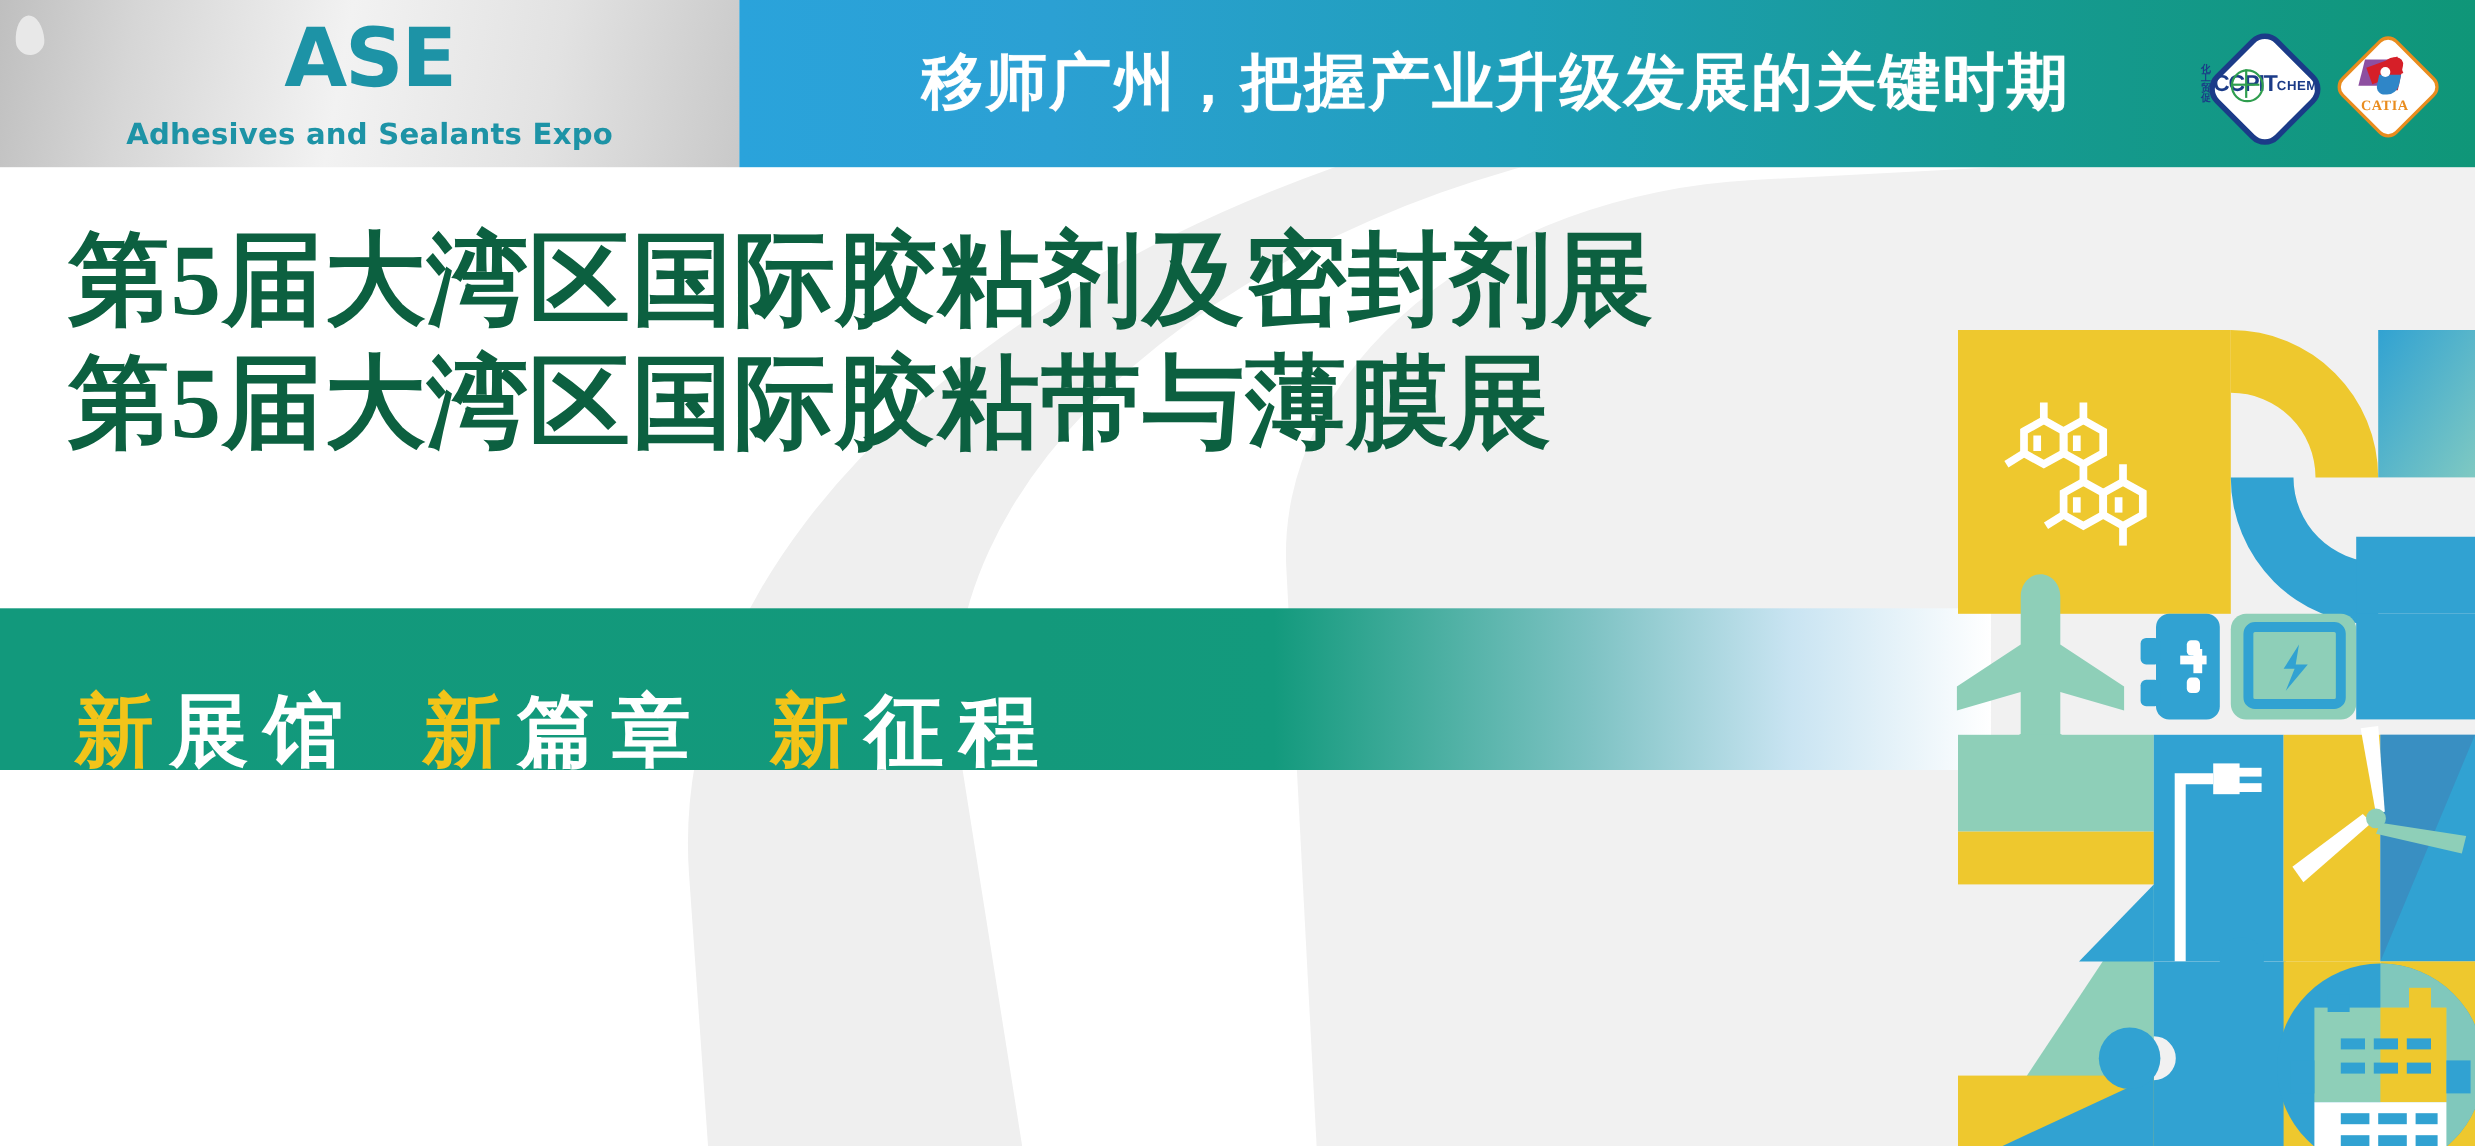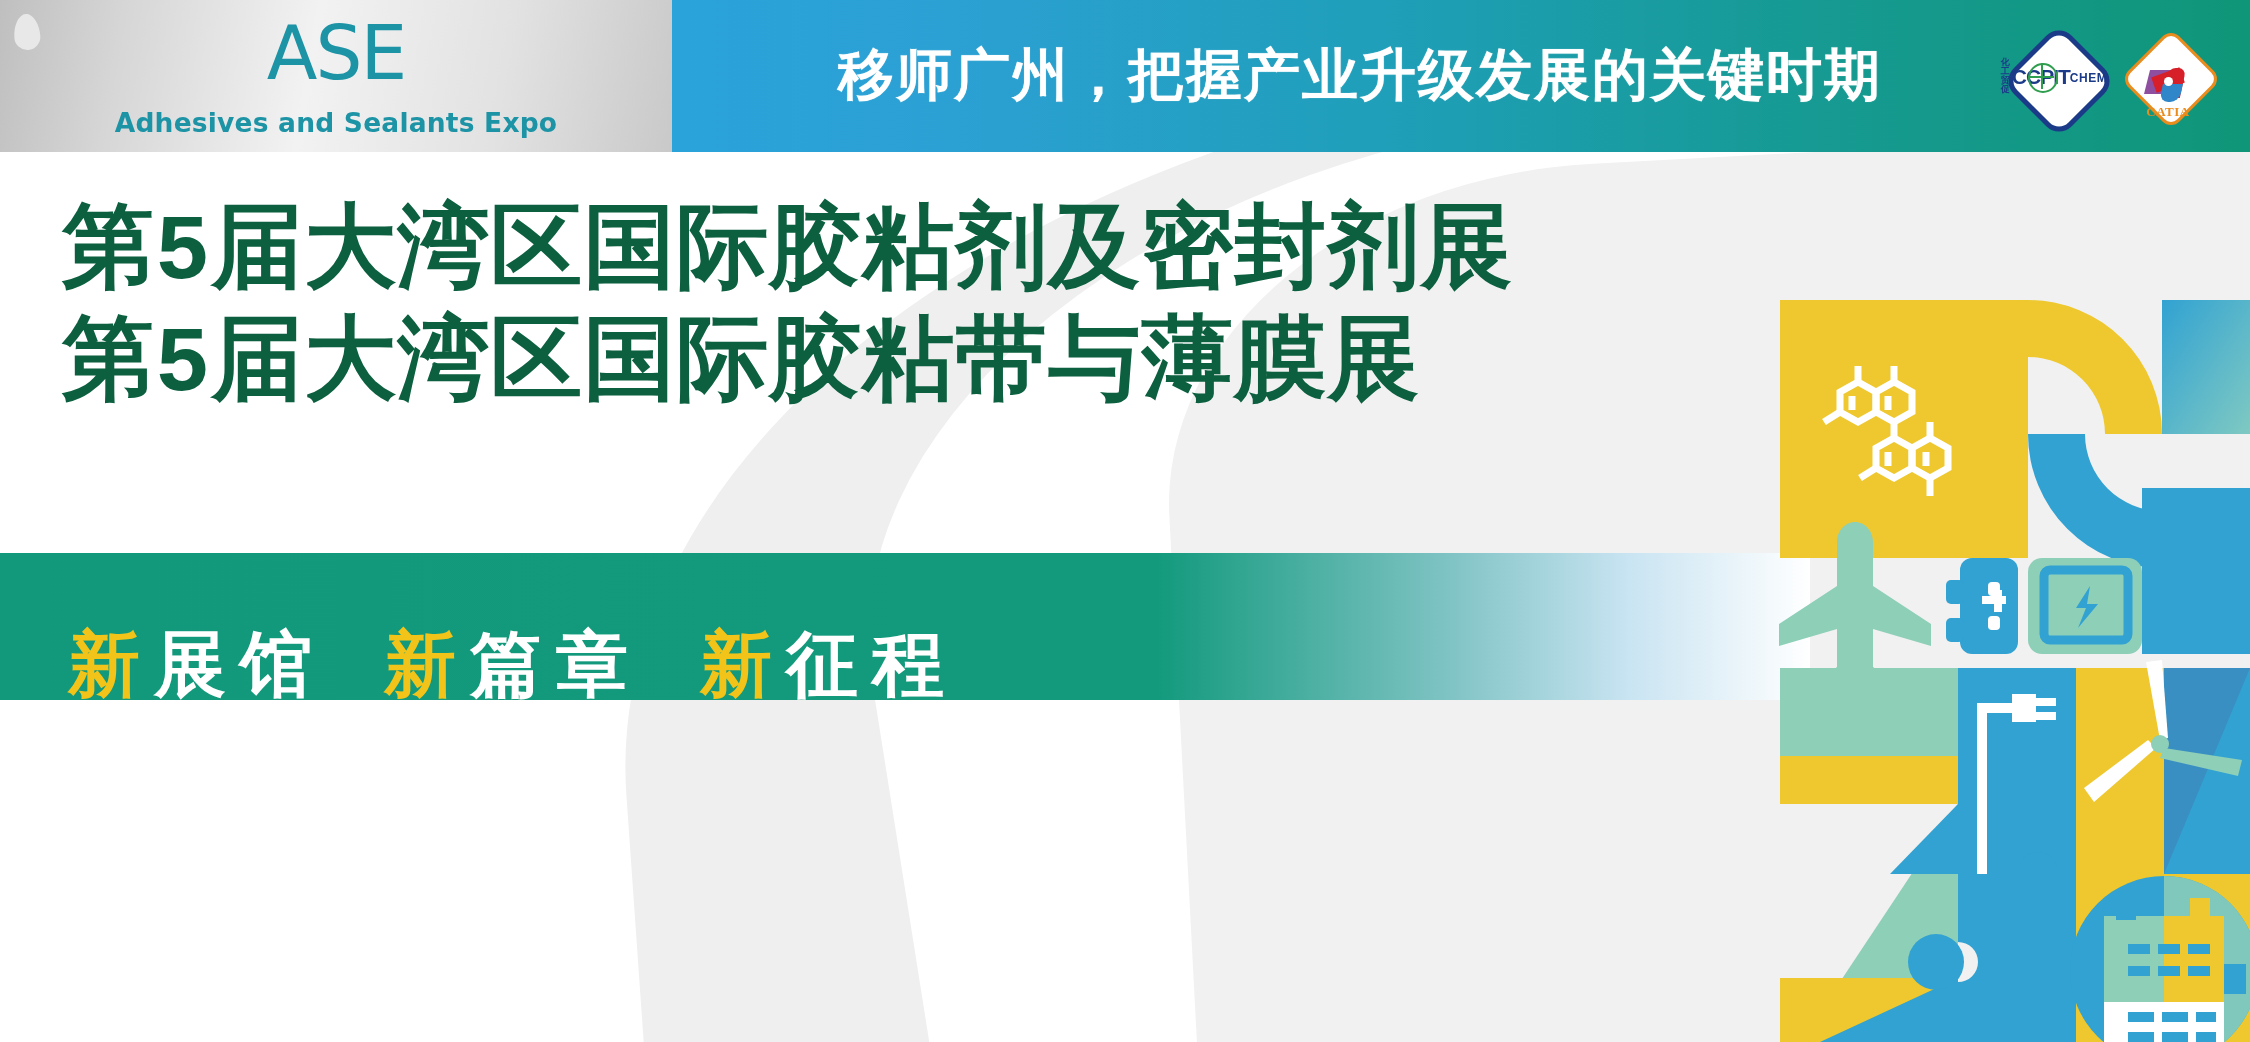--- a/index.html
+++ b/index.html
@@ -39,21 +39,21 @@
     position:absolute;left:0;top:0;width:2250px;height:152px;display:flex;
   }
   .header-logo{
     width:672px;height:152px;flex:0 0 672px;
     background:linear-gradient(100deg,#bfbfbf 0%,#d6d6d6 18%,#f2f2f2 46%,#e2e2e2 74%,#c9c9c9 100%);
     display:flex;align-items:center;justify-content:center;position:relative;
   }
   .ase-logo{display:flex;flex-direction:column;align-items:center;line-height:1;}
   .ase-row{display:flex;align-items:flex-end;}
   .ase-word{
-    font-size:74px;font-weight:normal;color:#1d93a6;letter-spacing:-2px;
+    font-size:74px;font-weight:bold;color:#1d93a6;letter-spacing:-2px;
     font-family:"DejaVu Sans","Liberation Sans",sans-serif;position:relative;
   }
   .ase-drop{
     position:absolute;left:14px;top:14px;width:26px;height:36px;
     background:#e8e8e8;border-radius:50% 50% 50% 50% / 64% 64% 36% 36%;
     transform:rotate(-4deg);
   }
   .gba-word{
     font-size:74px;font-weight:bold;color:#b0b0b0;letter-spacing:-1px;
     font-family:"DejaVu Sans","Liberation Sans",sans-serif;
@@ -101,36 +101,36 @@
   }
   .ccpit-chem{font-size:12px;font-weight:bold;color:#1b3b88;line-height:1;margin-top:3px;letter-spacing:.5px;}
 
   
   .catia{width:92px;height:92px;position:relative;flex:0 0 92px;}
   .catia-diamond{
     position:absolute;left:50%;top:50%;width:66px;height:66px;margin:-33px 0 0 -33px;
     background:#fff;border:3px solid #e98c1e;border-radius:12px;transform:rotate(45deg);
   }
   .catia-inner{
-    position:absolute;left:0;top:16px;width:92px;height:92px;
+    position:absolute;left:0;top:0;width:92px;height:92px;
     display:flex;flex-direction:column;align-items:center;justify-content:center;text-align:right;
   }
   .catia-mark{position:relative;width:46px;height:38px;margin-bottom:1px;}
   .catia-p1{position:absolute;left:2px;top:4px;width:22px;height:24px;background:#8e4fa0;transform:skewX(-14deg);}
   .catia-p2{position:absolute;left:8px;top:6px;width:30px;height:16px;background:#d61f28;transform:rotate(-20deg);}
   .catia-p3{position:absolute;left:20px;top:2px;width:18px;height:30px;background:#d61f28;transform:skewX(-12deg);border-radius:8px 8px 0 0;}
   .catia-p4{position:absolute;left:16px;top:18px;width:20px;height:18px;background:#2f86c8;transform:skewX(-12deg);border-radius:0 0 9px 9px;}
   .catia-dot{position:absolute;left:19px;top:11px;width:9px;height:9px;background:#fff;border-radius:50%;}
   .catia-txt{font-size:13px;font-weight:bold;color:#e98c1e;letter-spacing:.5px;line-height:1;font-family:"Liberation Serif","DejaVu Serif",serif;}
 
   
   .titles{position:absolute;left:62px;top:198px;width:1700px;}
   .title-line{
     color:#0c6040;font-size:92px;font-weight:bold;line-height:1.22;letter-spacing:1px;white-space:nowrap;
-    font-family:Liberation Mono, monospace;
+    font-family:Liberation Serif, serif;
   }
 
   
   .green-band{
     position:absolute;left:0;top:553px;width:1810px;height:147px;
     background:linear-gradient(90deg,#12997c 0%,#13997b 52%,#139a7d 64%,#7fc3c4 80%,#c9e4f2 90%,#ffffff 100%);
     display:flex;align-items:flex-end;
   }
   .slogan{
     margin-left:68px;font-size:72px;font-weight:bold;line-height:1;white-space:nowrap;

